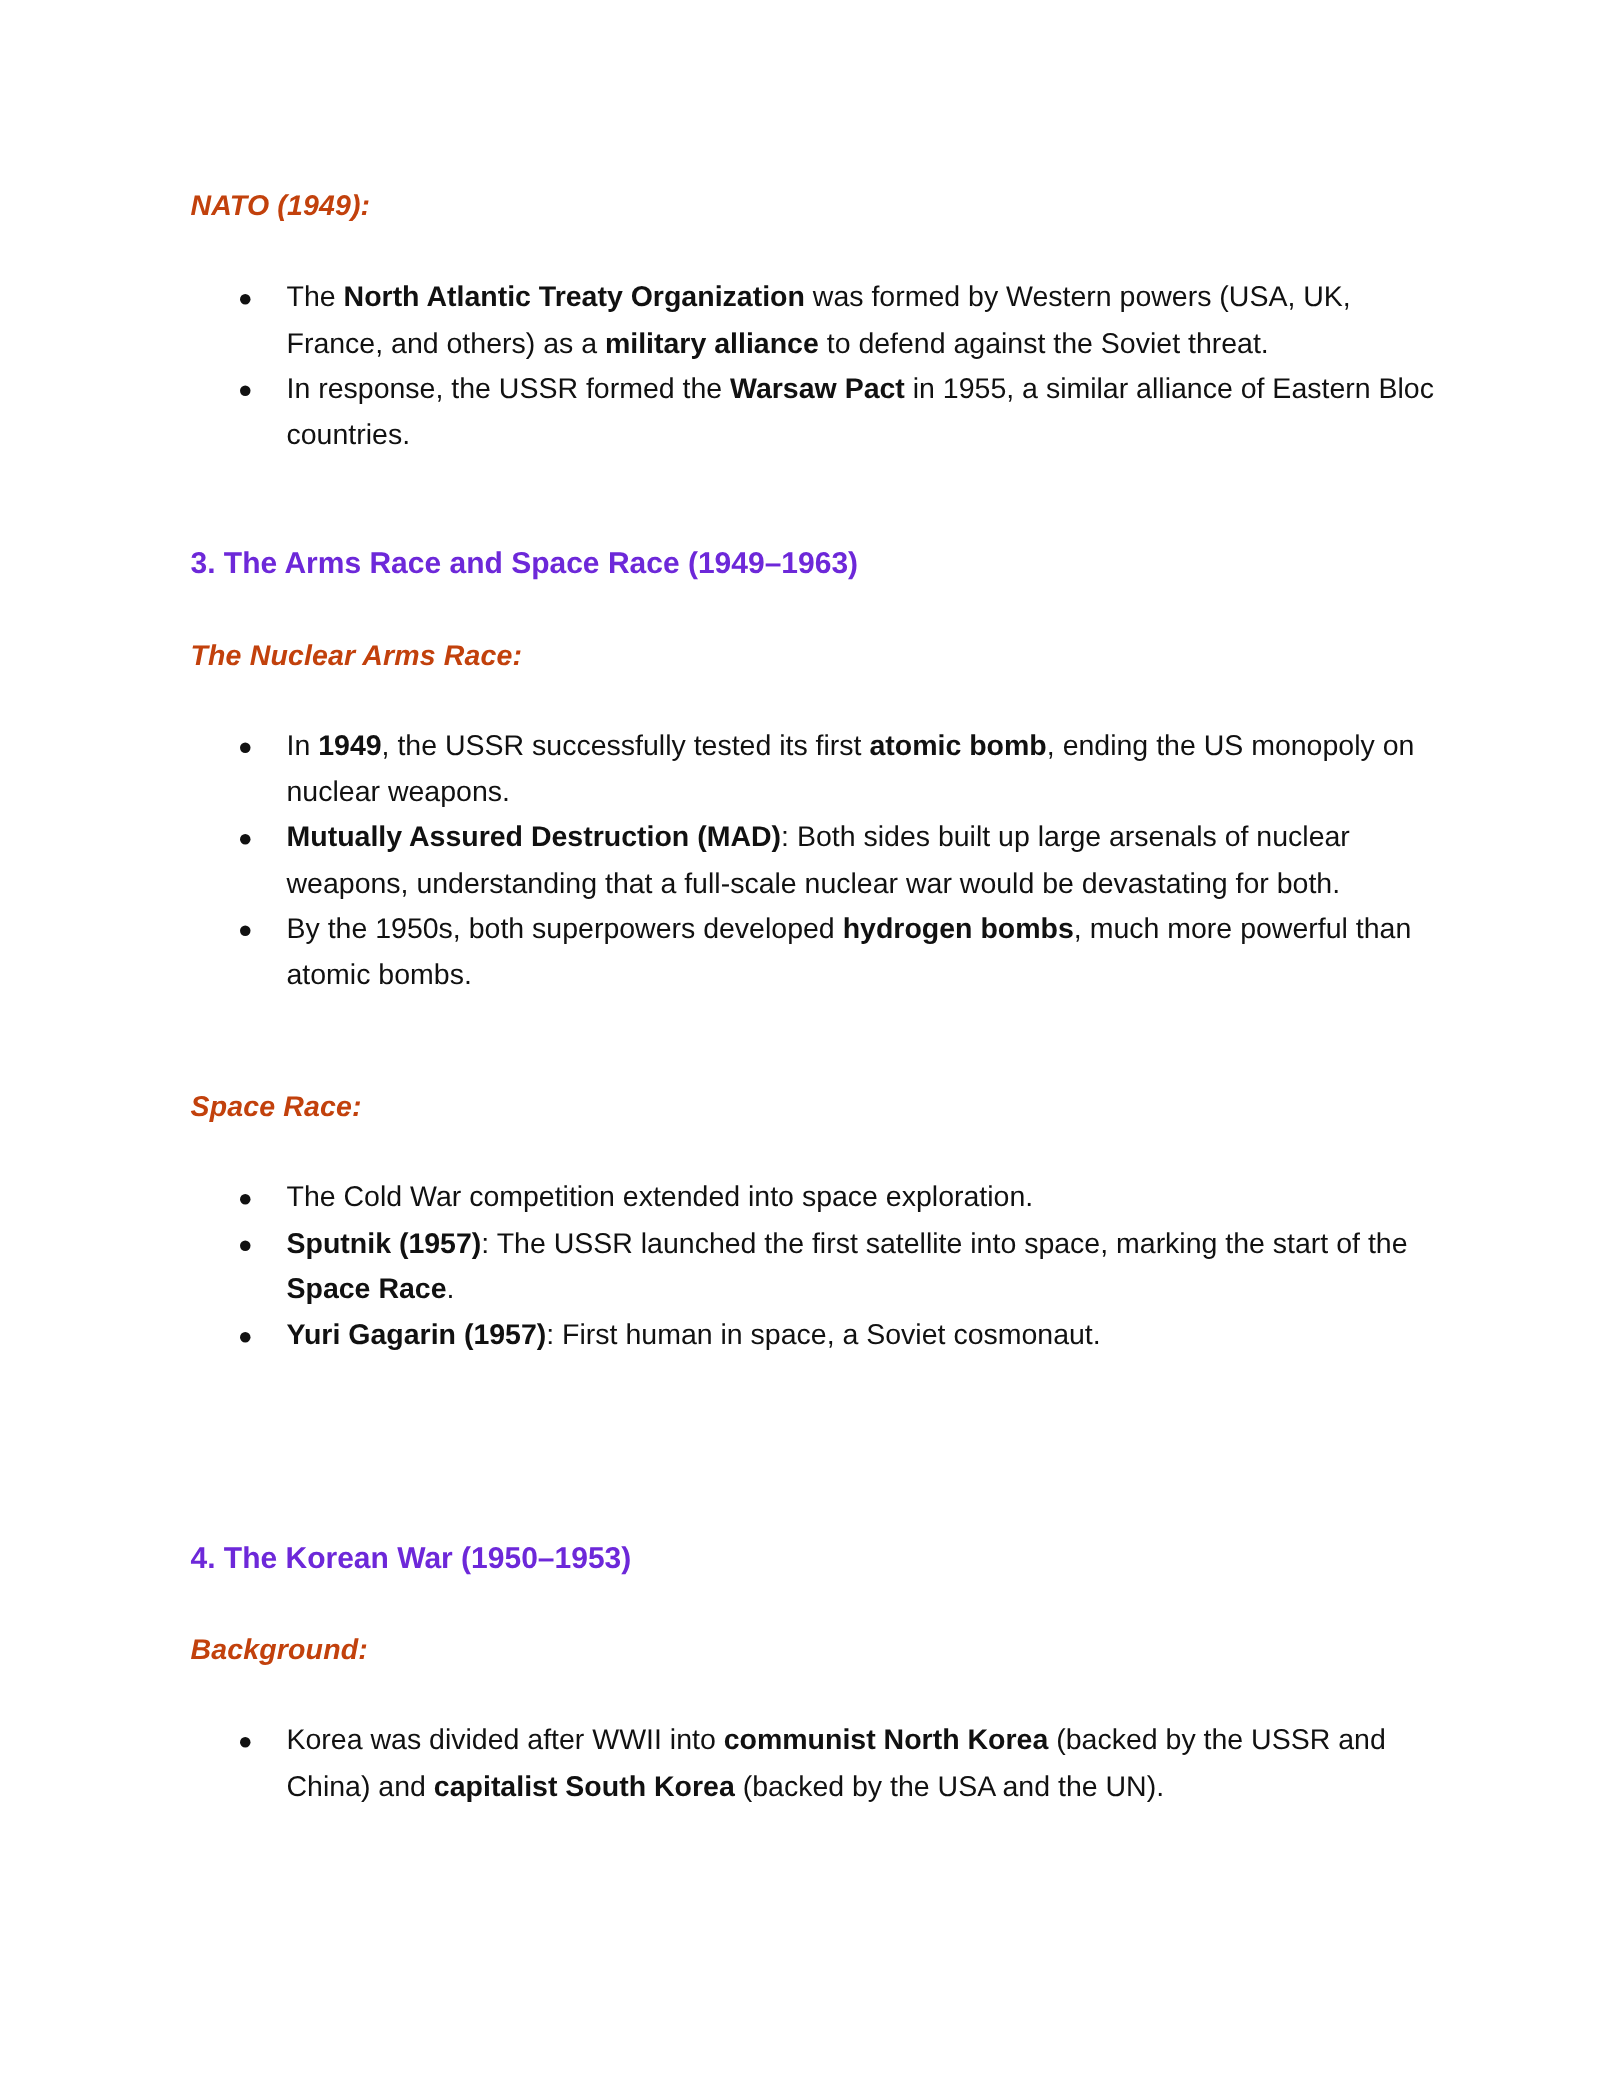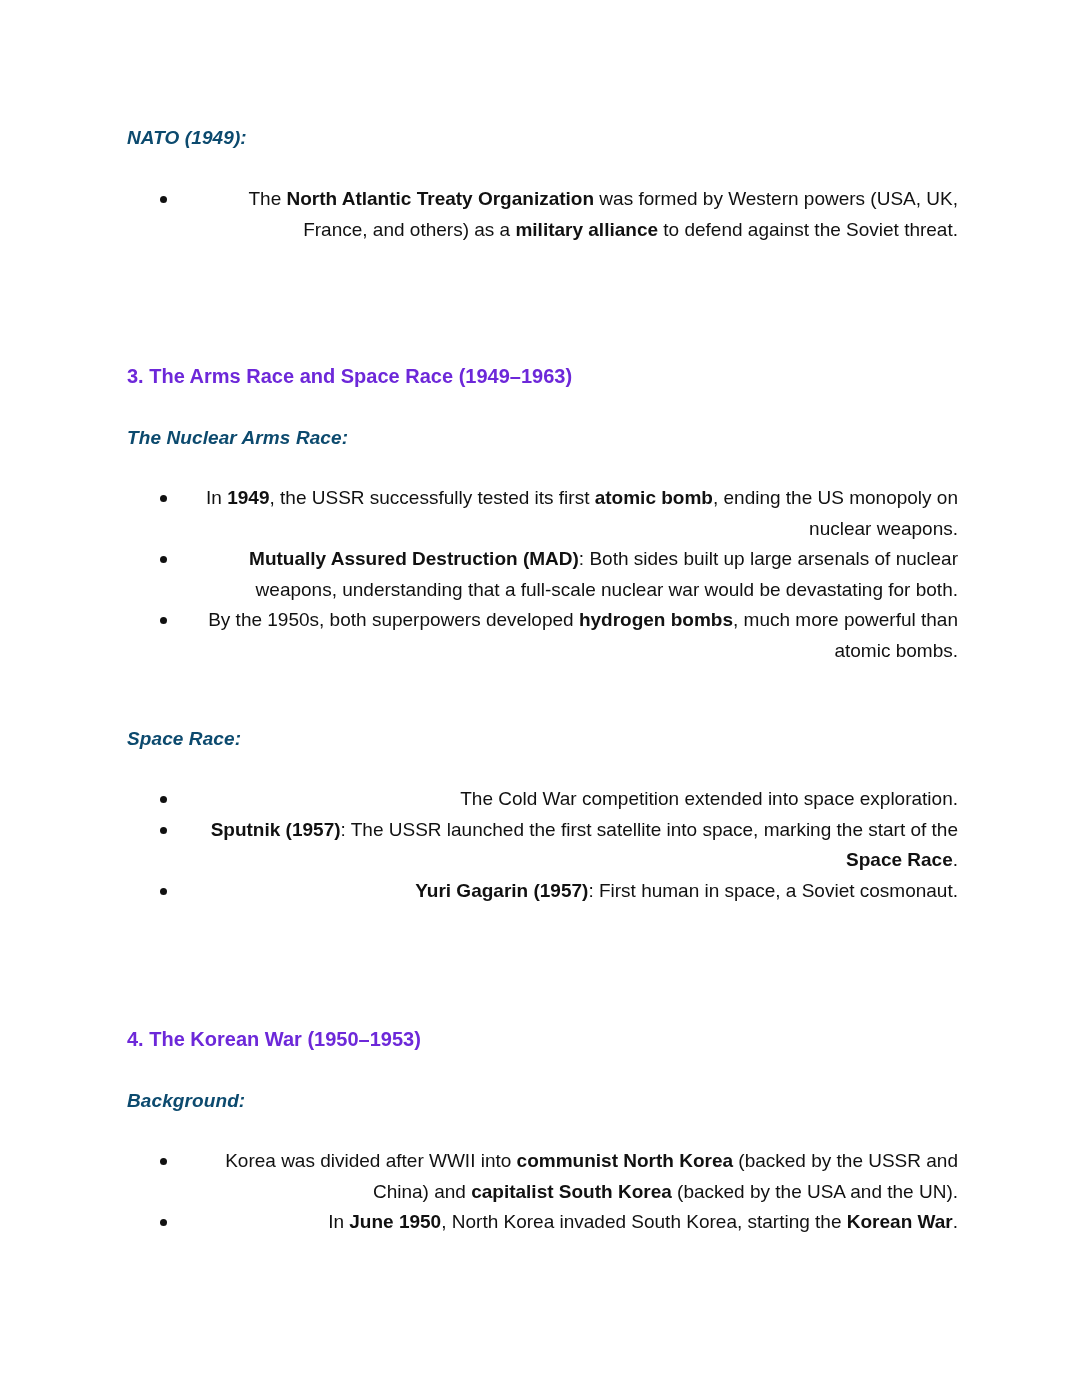--- a/index.html
+++ b/index.html
@@ -4,45 +4,46 @@
   <style>
     html, body { margin: 0; padding: 0; background: #ffffff; }
     body {
       width: 1080px; height: 1397px; position: relative; overflow: hidden;
       font-family: "Liberation Sans", sans-serif; color: #111111;
     }
     .page { position: absolute; left: 0; top: 0; width: 1080px; height: 1397px; }
     .subhead {
       position: absolute; left: 127px;
       font-size: 19px; font-weight: bold; font-style: italic;
-      color: #0c4a6e; letter-spacing: 0.1px;
+      color: #c2410c; letter-spacing: 0.1px;
     }
     .heading {
       position: absolute; left: 127px;
       font-size: 20px; font-weight: bold; color: #6d28d9;
     }
     ul.bullets {
       position: absolute; left: 158px; width: 800px; margin: 0; padding: 0; list-style: none;
       font-size: 19px; line-height: 30.6px; color: #111;
     }
-    ul.bullets li { position: relative; padding-left: 33px; margin: 0; text-align: right; }
+    ul.bullets li { position: relative; padding-left: 33px; margin: 0; }
     ul.bullets li .dot {
       position: absolute; left: 2px; top: 12px; width: 7px; height: 7px;
       border-radius: 50%; background: #111;
     }
     b { font-weight: bold; }
   </style>
 </head>
 <body>
 
 <div class="page">
 
   <div class="subhead" style="top:127px;">NATO (1949):</div>
   <ul class="bullets" style="top:184px;">
       <li><span class="dot"></span><span>The </span><b>North Atlantic Treaty Organization</b><span> was formed by Western powers (USA, UK, France, and others) as a </span><b>military alliance</b><span> to defend against the Soviet threat.</span></li>
+      <li><span class="dot"></span><span>In response, the USSR formed the </span><b>Warsaw Pact</b><span> in 1955, a similar alliance of Eastern Bloc countries.</span></li>
     </ul>
 
   <div class="heading" style="top:365px;">3. The Arms Race and Space Race (1949–1963)</div>
 
   <div class="subhead" style="top:427px;">The Nuclear Arms Race:</div>
   <ul class="bullets" style="top:483px;">
       <li><span class="dot"></span><span>In </span><b>1949</b><span>, the USSR successfully tested its first </span><b>atomic bomb</b><span>, ending the US monopoly on nuclear weapons.</span></li>
       <li><span class="dot"></span><b>Mutually Assured Destruction (MAD)</b><span>: Both sides built up large arsenals of nuclear weapons, understanding that a full-scale nuclear war would be devastating for both.</span></li>
       <li><span class="dot"></span><span>By the 1950s, both superpowers developed </span><b>hydrogen bombs</b><span>, much more powerful than atomic bombs.</span></li>
     </ul>
@@ -52,16 +53,15 @@
       <li><span class="dot"></span><span>The Cold War competition extended into space exploration.</span></li>
       <li><span class="dot"></span><b>Sputnik (1957)</b><span>: The USSR launched the first satellite into space, marking the start of the </span><b>Space Race</b><span>.</span></li>
       <li><span class="dot"></span><b>Yuri Gagarin (1957)</b><span>: First human in space, a Soviet cosmonaut.</span></li>
     </ul>
 
   <div class="heading" style="top:1028px;">4. The Korean War (1950–1953)</div>
 
   <div class="subhead" style="top:1090px;">Background:</div>
   <ul class="bullets" style="top:1146px;">
       <li><span class="dot"></span><span>Korea was divided after WWII into </span><b>communist North Korea</b><span> (backed by the USSR and China) and </span><b>capitalist South Korea</b><span> (backed by the USA and the UN).</span></li>
-      <li><span class="dot"></span><span>In </span><b>June 1950</b><span>, North Korea invaded South Korea, starting the </span><b>Korean War</b><span>.</span></li>
     </ul>
 
 </div>
 
 </body></html>

